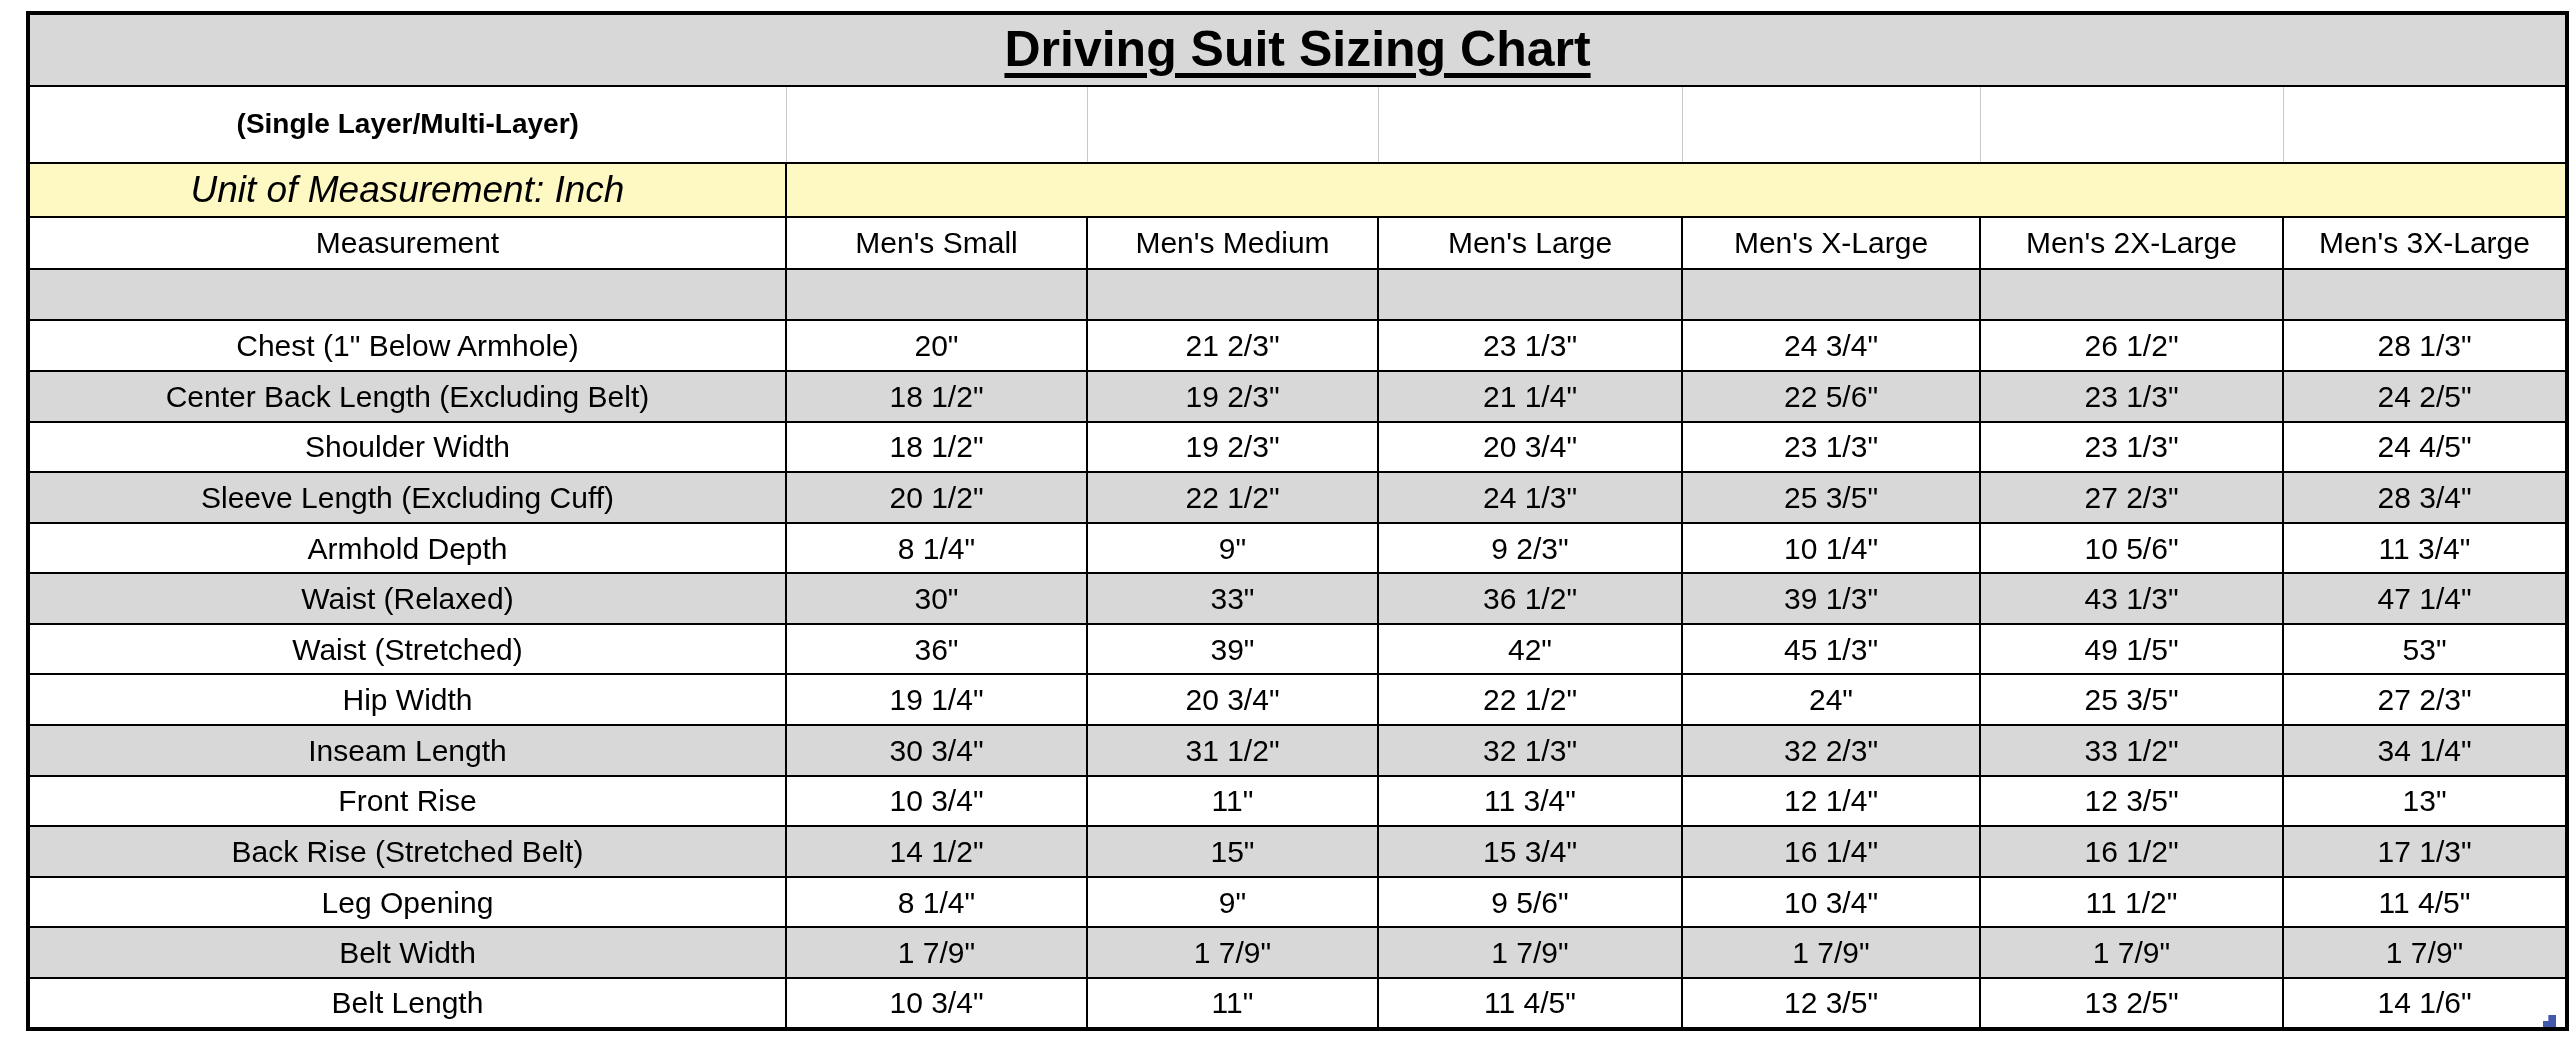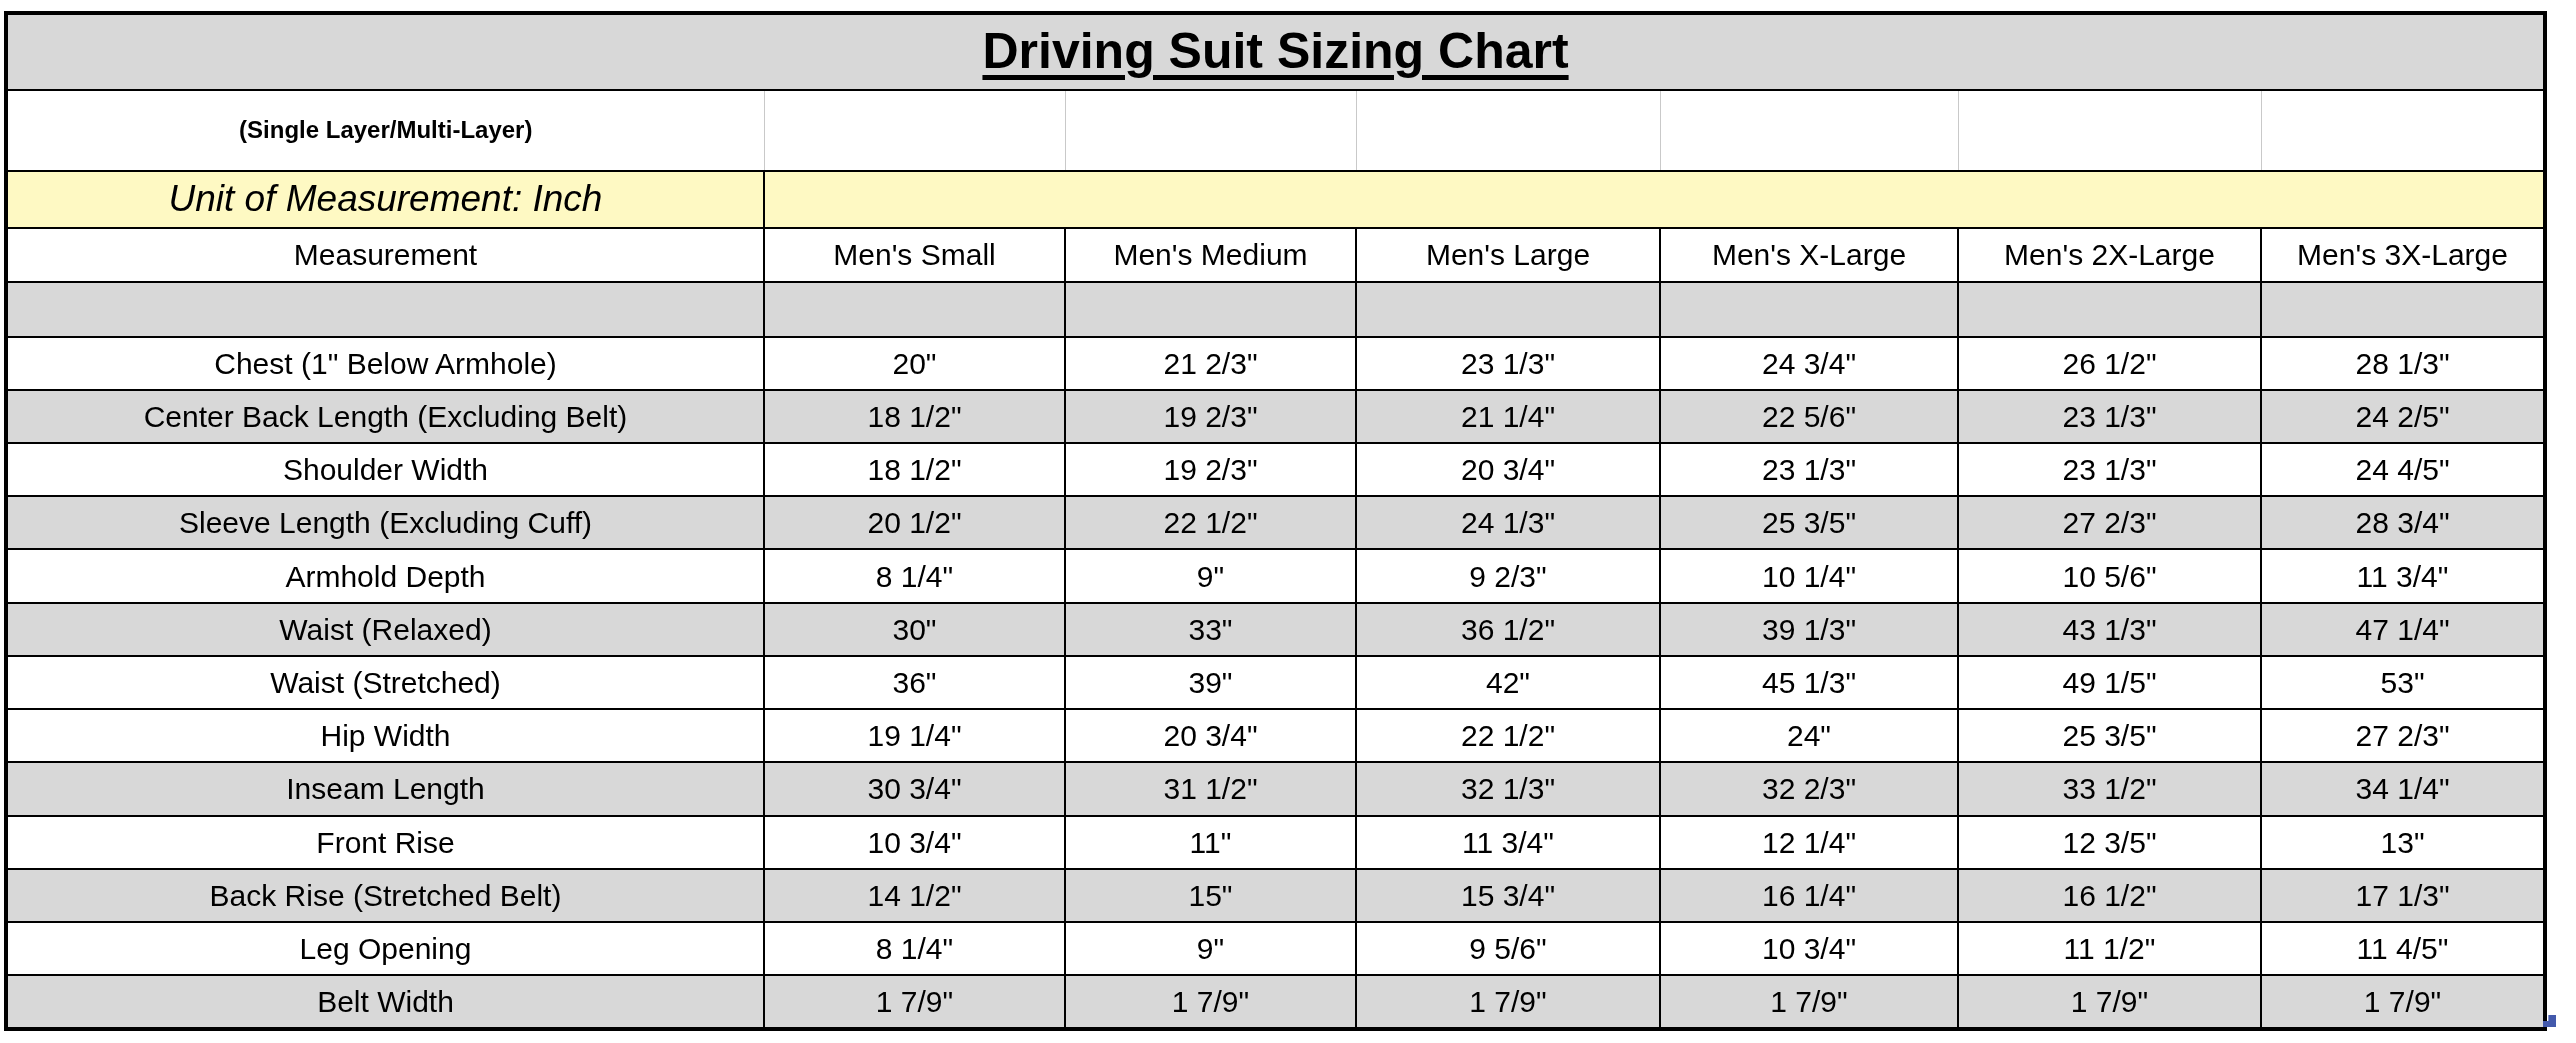--- a/index.html
+++ b/index.html
@@ -13,21 +13,21 @@
   }
   .page {
     position: relative;
     width: 2576px;
     height: 1043px;
     background: #ffffff;
     overflow: hidden;
   }
   table.chart {
     position: absolute;
-    left: 4px;
+    left: 26px;
     top: 10.6px;
     width: 2540px;
     height: 1020px;
     border-collapse: collapse;
     table-layout: fixed;
     background: #ffffff;
     border: 4.2px solid #000000;
   }
   td {
     border: 2.8px solid #000000;
@@ -48,21 +48,21 @@
     text-decoration-thickness: 5px;
     text-underline-offset: 7px;
   }
   tr.subtitle-row { height: 70px; }
   tr.subtitle-row td {
     border-left: 1.4px solid #c9c9c9;
     border-right: 1.4px solid #c9c9c9;
     border-top: 2.8px solid #000000;
     border-bottom: 2.8px solid #000000;
     background: #ffffff;
-    font-size: 24px;
+    font-size: 28px;
     font-weight: bold;
   }
   tr.unit-row { height: 49px; }
   tr.unit-row td {
     background: #fef9c3;
     font-size: 37px;
     font-style: italic;
   }
   tr.header-row { height: 47px; margin-top: 31px; }
   tr.header-row td { background: #ffffff; }
@@ -241,17 +241,26 @@
       </tr>
       <tr class="data-row shaded">
         <td>Belt Width</td>
         <td>1 7/9"</td>
         <td>1 7/9"</td>
         <td>1 7/9"</td>
         <td>1 7/9"</td>
         <td>1 7/9"</td>
         <td>1 7/9"</td>
       </tr>
+      <tr class="data-row">
+        <td>Belt Length</td>
+        <td>10 3/4"</td>
+        <td>11"</td>
+        <td>11 4/5"</td>
+        <td>12 3/5"</td>
+        <td>13 2/5"</td>
+        <td>14 1/6"</td>
+      </tr>
     </tbody>
   </table>
   <div class="corner-handle"></div>
 </div>
 
 
 </body></html>

